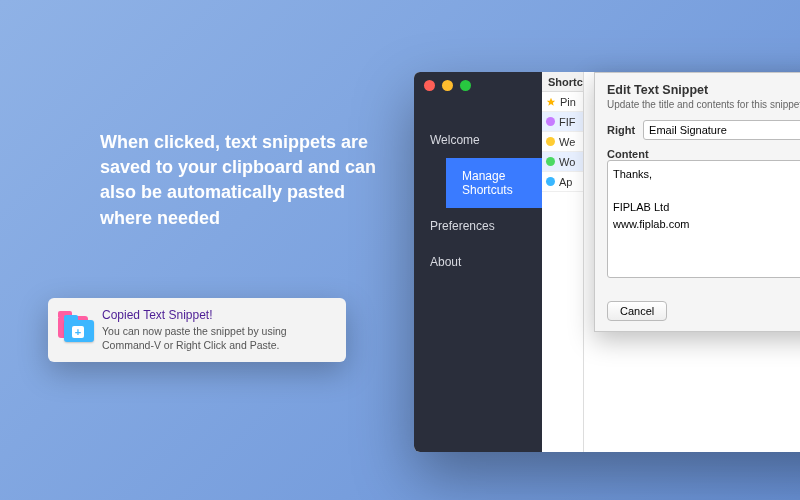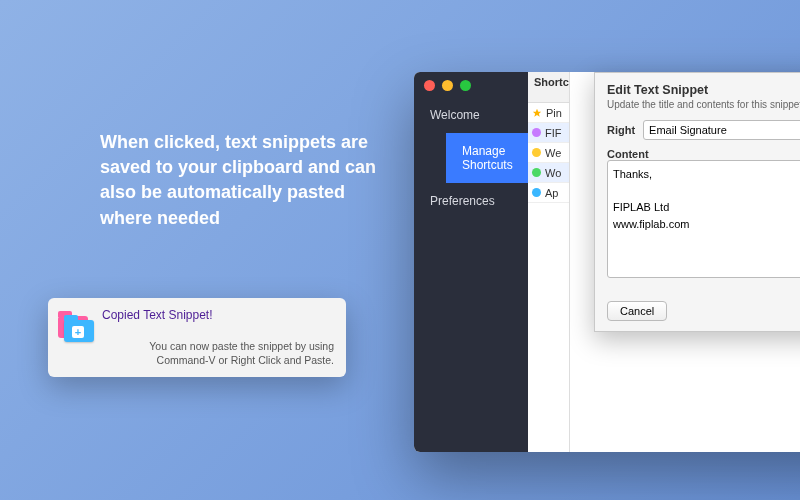--- a/index.html
+++ b/index.html
@@ -62,21 +62,21 @@
     border-radius: 2px 2px 0 0;
   }
   .folder-plus {
     position: absolute; left: 14px; top: 18px;
     width: 12px; height: 12px; background: #fff;
     border-radius: 2px;
     display: flex; align-items: center; justify-content: center;
     color: #3db7ff; font-weight: 900; font-size: 11px; line-height: 1;
   }
   .toast-title { font-size: 12px; font-weight: 400; color: #4c1d95; }
-  .toast-body  { font-size: 10.5px; color: #555; line-height: 1.35; margin-top: 17px; text-align: right; }
+  .toast-body  { font-size: 10.5px; color: #555; line-height: 1.35; margin-top: 2px; }
 
   
   .window {
     position: absolute;
     left: 414px; top: 72px;
     width: 520px; height: 380px;
     background: #fff;
     border-radius: 6px 0 0 6px;
     box-shadow: 0 24px 60px rgba(0,0,0,0.35);
     overflow: hidden;
@@ -84,40 +84,40 @@
   }
   .titlebar-dots {
     position: absolute; top: 8px; left: 10px;
     display: flex; gap: 7px;
     z-index: 5;
   }
   .dot { width: 11px; height: 11px; border-radius: 50%; }
   .dot.r { background:#ff5f57; } .dot.y{background:#febc2e;} .dot.g{background:#28c840;}
 
   .sidebar {
-    width: 114px;
+    width: 128px;
     background: #2a2e3b;
-    padding-top: 25px;
+    padding-top: 50px;
     color: #d7d9e0;
     font-size: 12px;
   }
   .side-item {
     padding: 11px 16px;
     cursor: pointer;
   }
   .side-item.active { background: #3a7bff; color: #fff; margin-left: 32px; }
 
   .snippet-col {
     width: 42px;
     background: #fff;
     border-right: 1px solid #ddd;
     font-size: 11px;
   }
   .snippet-header {
-    height: 31px; line-height: 20px;
+    height: 20px; line-height: 20px;
     padding-left: 6px;
     font-weight: 600;
     color: #333;
     background: #f2f2f2;
     border-bottom: 1px solid #ddd;
     white-space: nowrap; overflow: hidden;
   }
   .snippet-row {
     height: 20px; display: flex; align-items: center;
     padding-left: 4px;
@@ -197,20 +197,21 @@
   <div class="titlebar-dots">
     <div class="dot r"></div>
     <div class="dot y"></div>
     <div class="dot g"></div>
   </div>
 
   <div class="sidebar">
     <div class="side-item">Welcome</div>
     <div class="side-item active">Manage Shortcuts</div>
     <div class="side-item">Preferences</div>
+    <div class="side-item">About</div>
   </div>
 
   <div class="snippet-col">
     <div class="snippet-header">Shortc</div>
 
     <div class="snippet-row">
       <span class="tag star">
         <svg width="10" height="10" viewBox="0 0 24 24">
             <polygon points="12,2 15,9 22,9 16.5,13.5 18.5,21 12,17 5.5,21 7.5,13.5 2,9 9,9" fill="#ffb400"></polygon>
           </svg>

